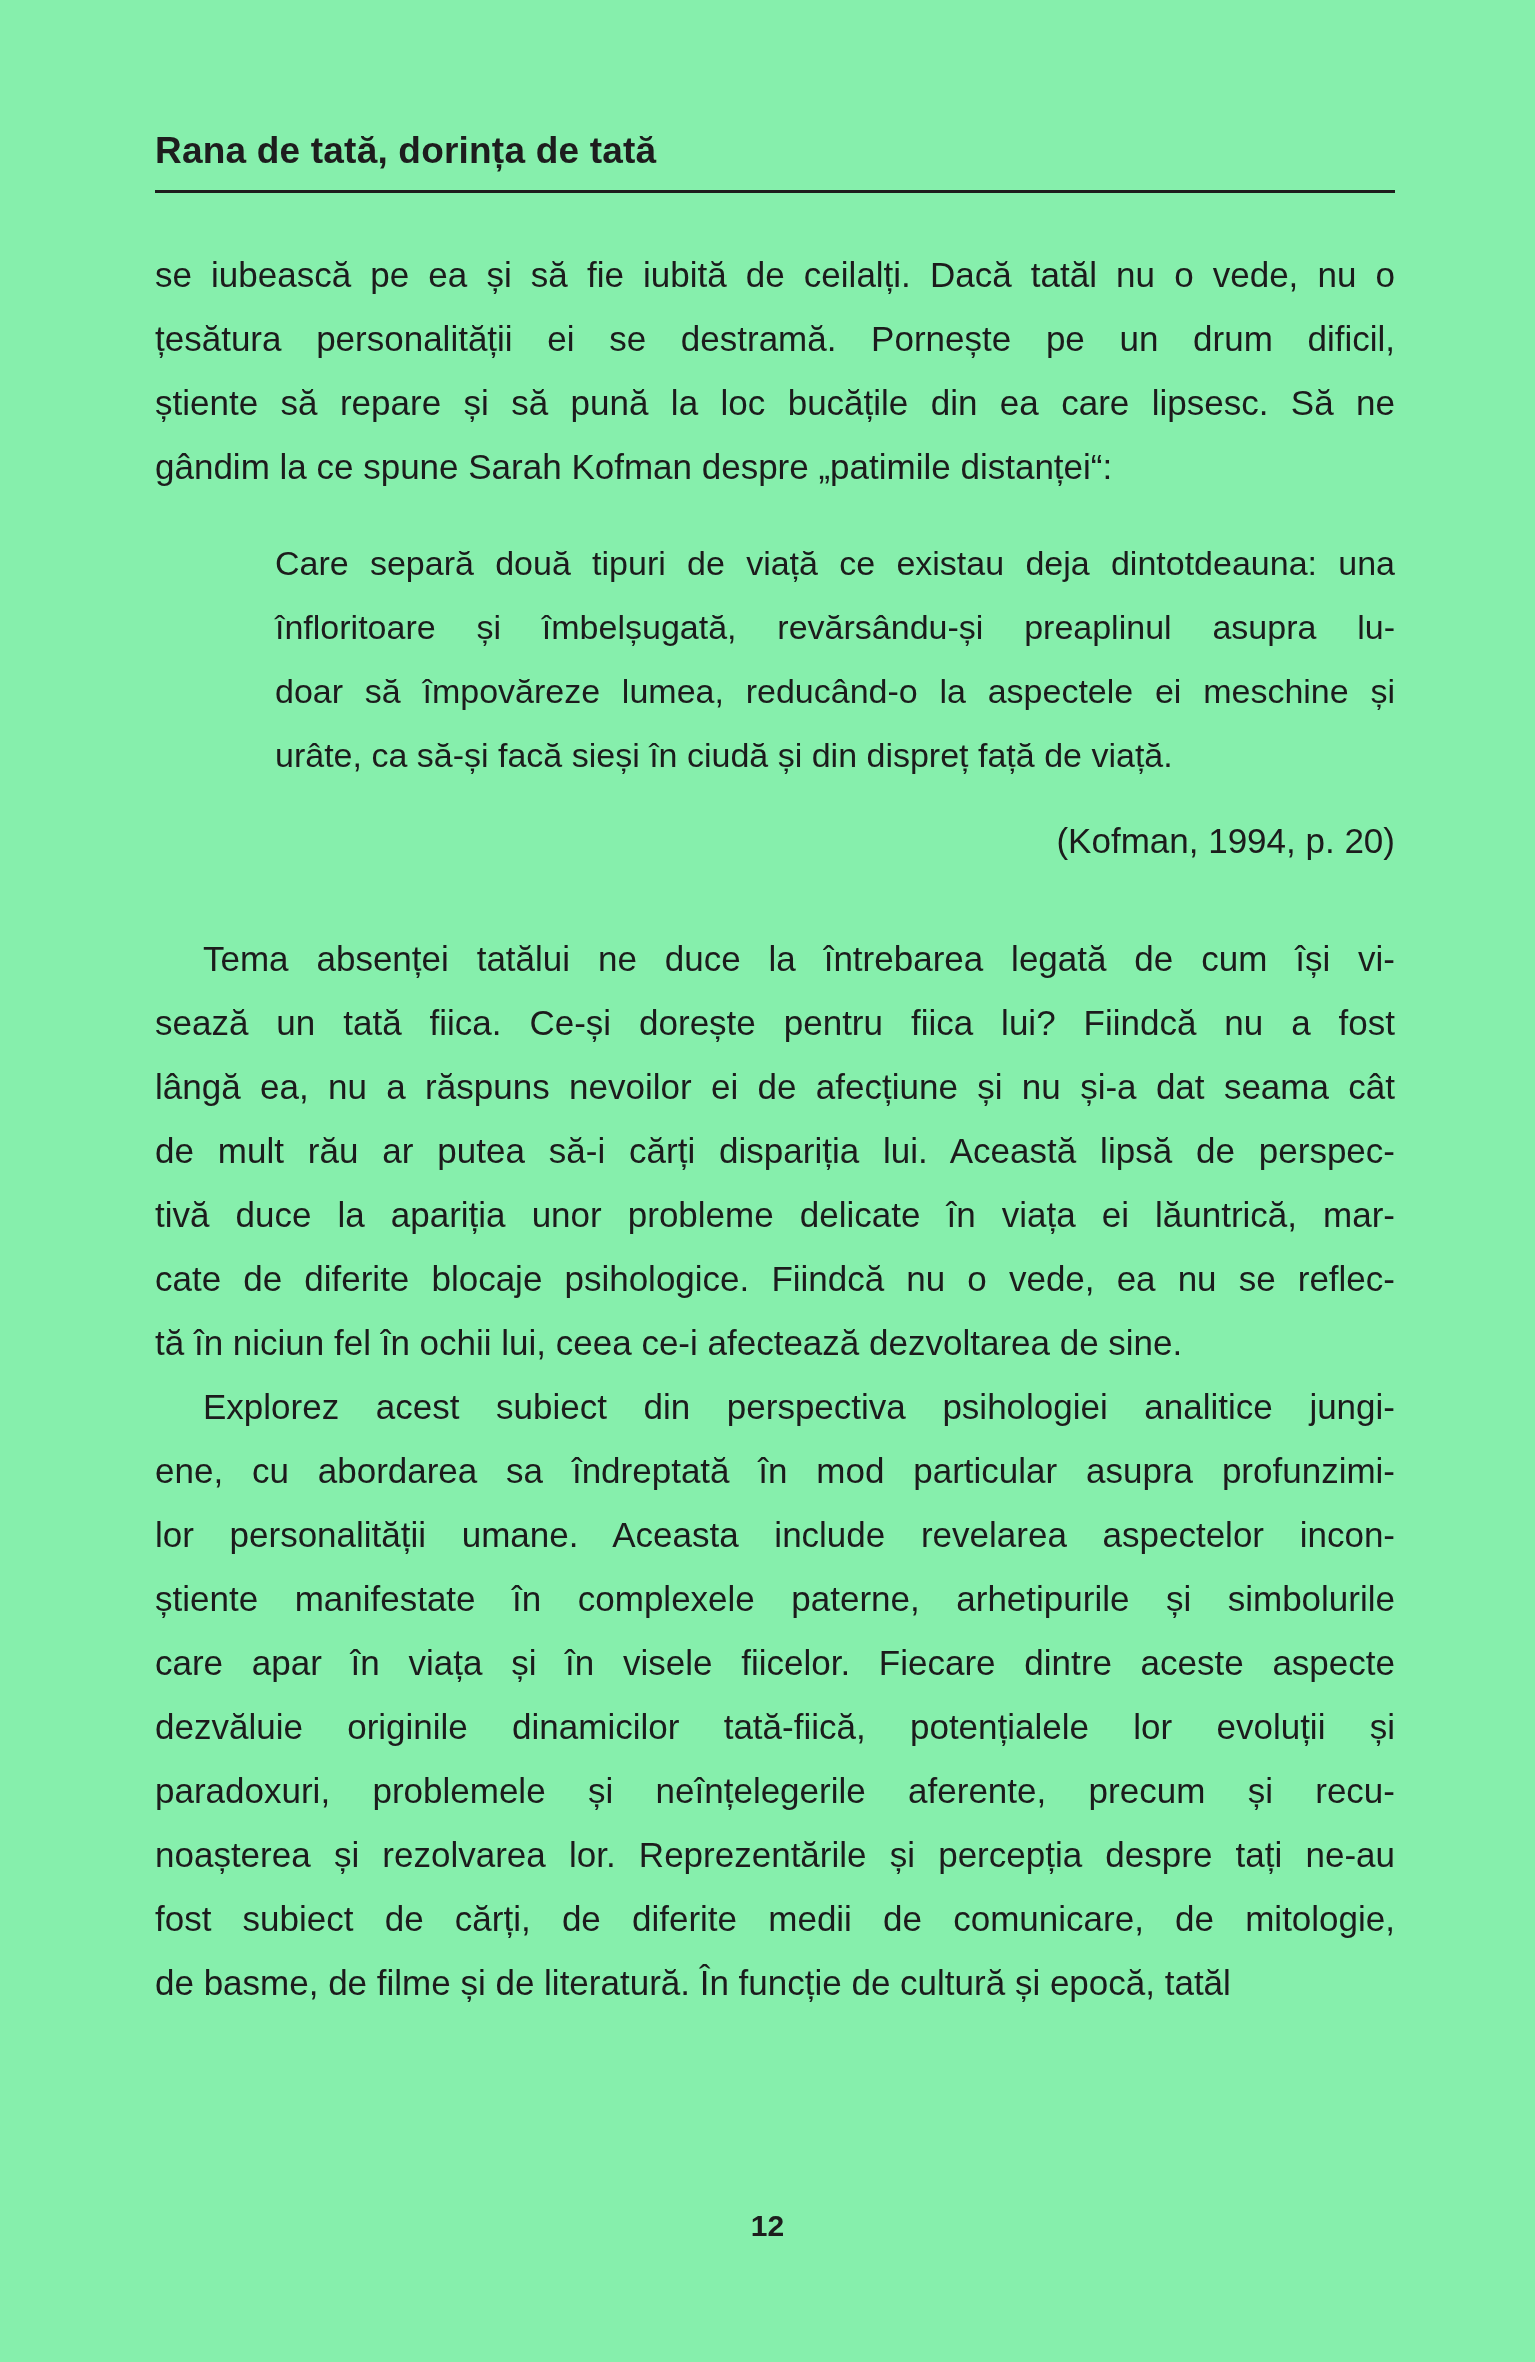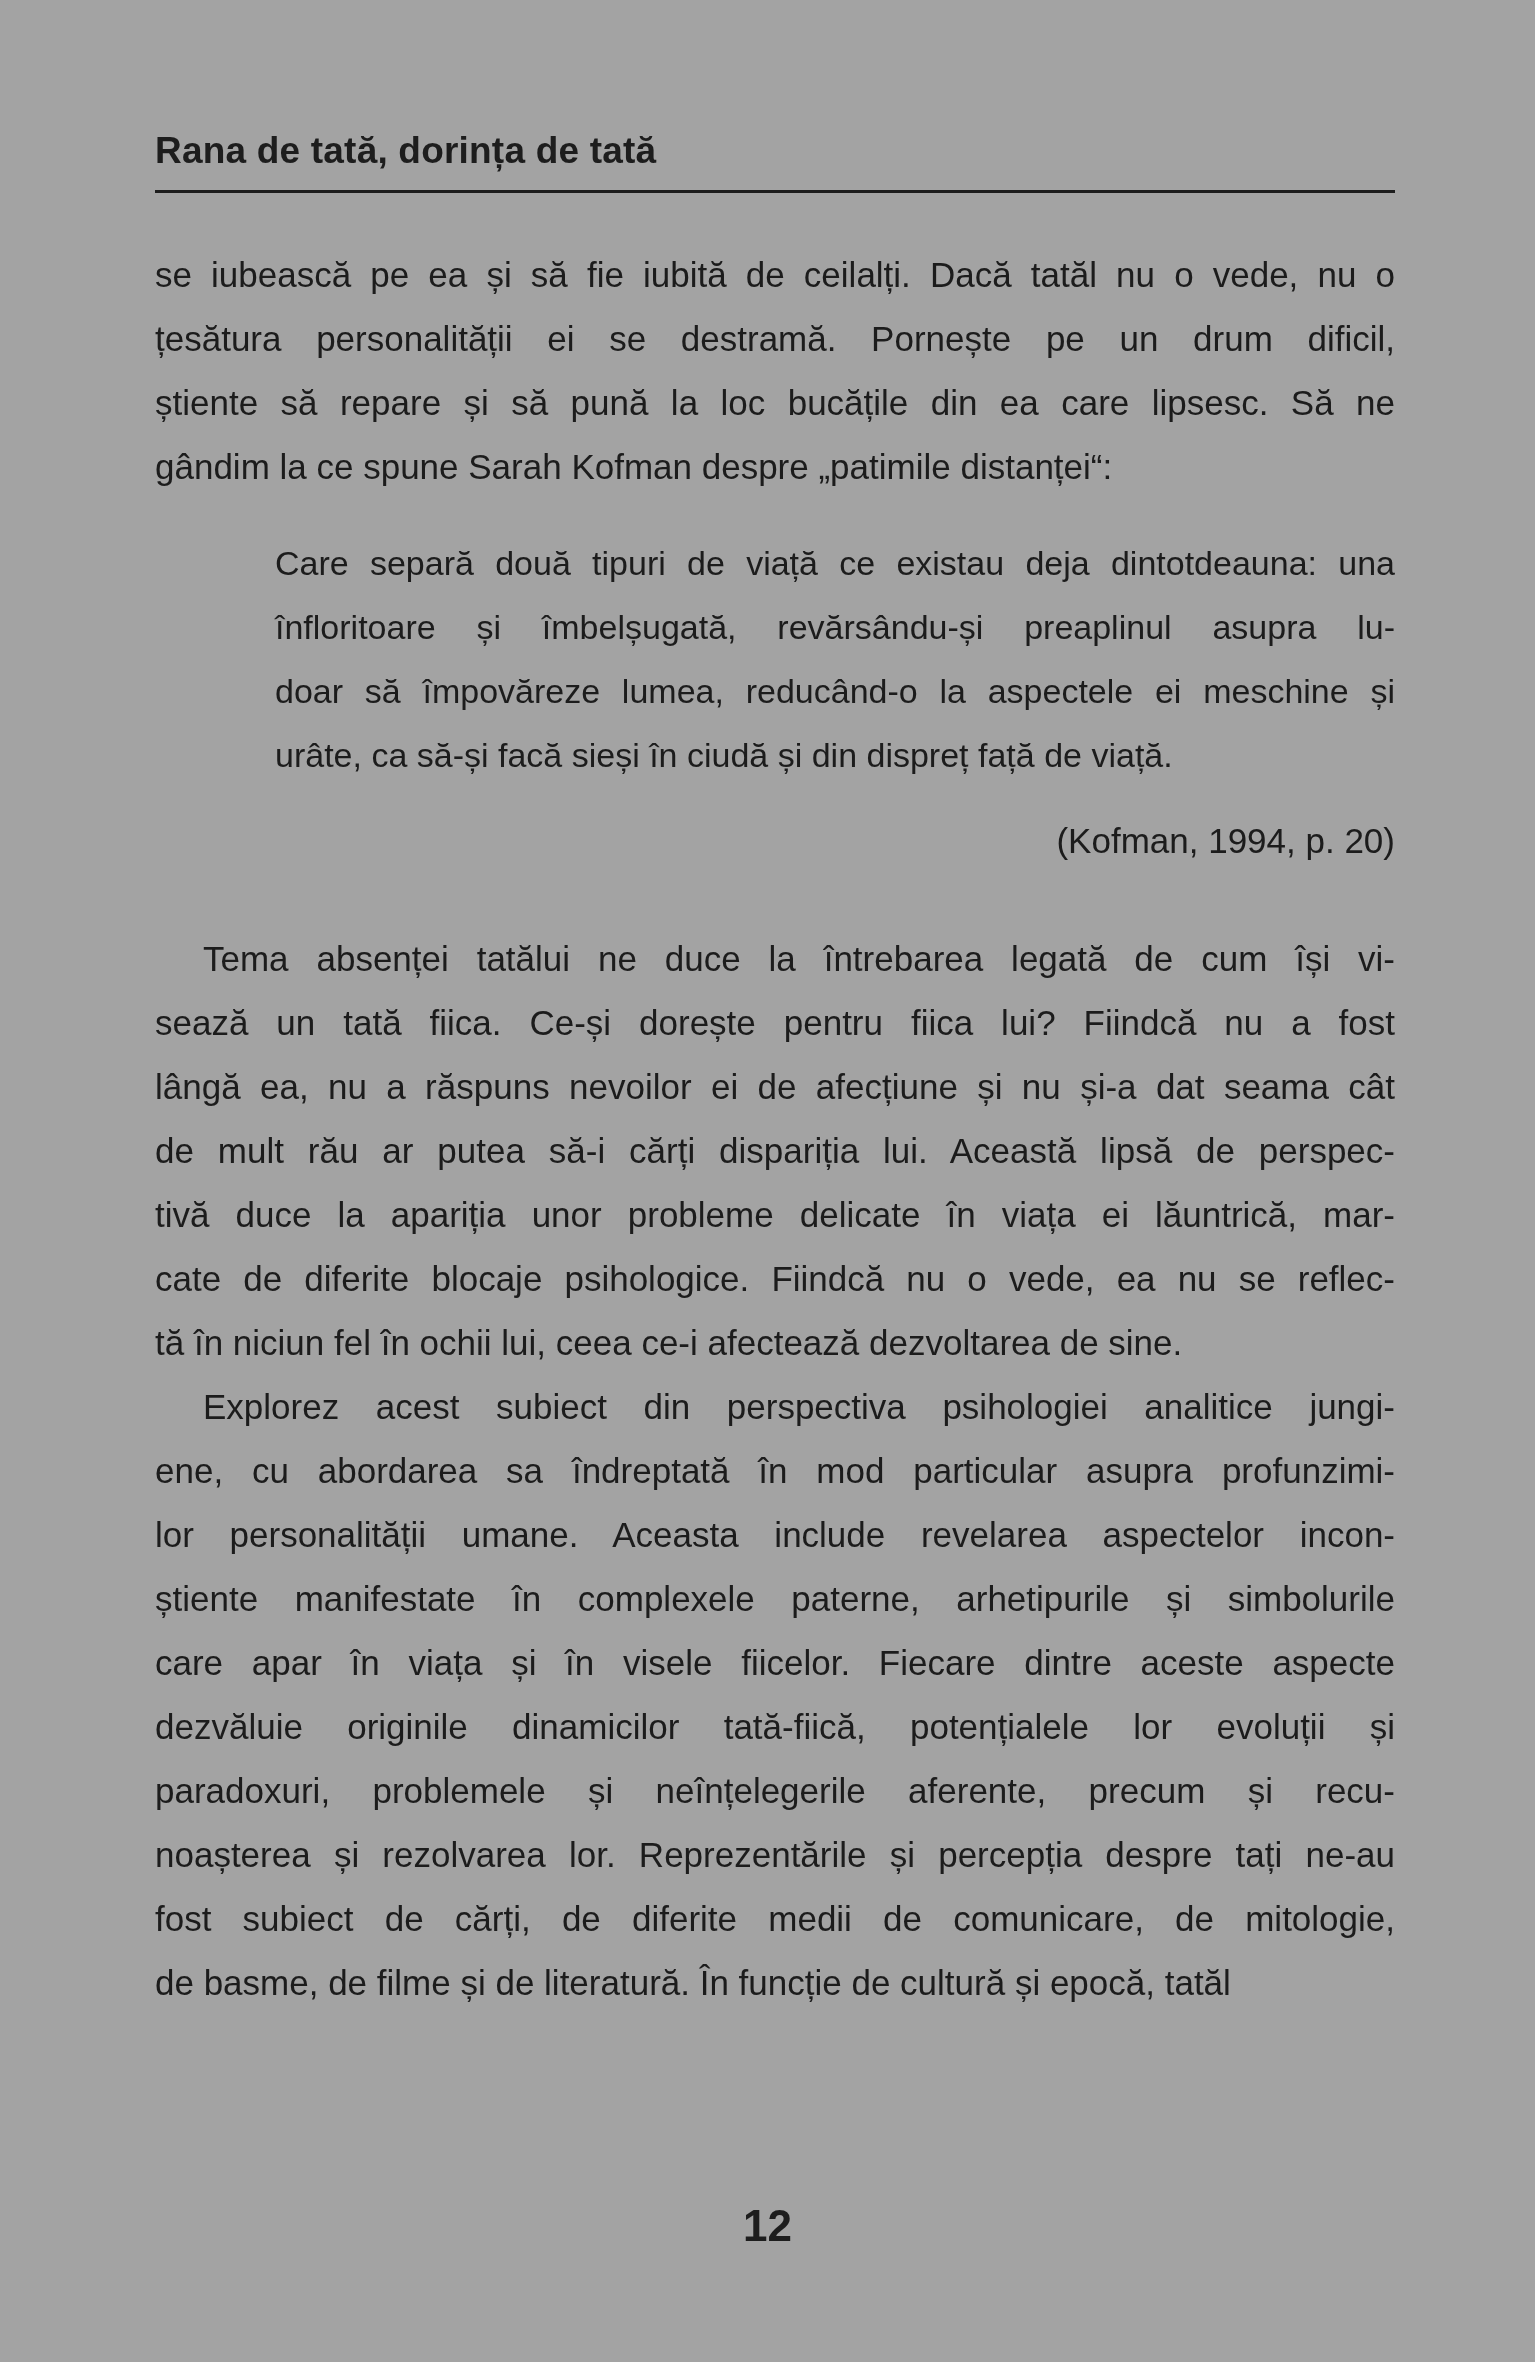--- a/index.html
+++ b/index.html
@@ -5,21 +5,21 @@
   html, body {
     margin: 0;
     padding: 0;
     background: #e8e8e8;
   }
   .page {
     position: relative;
     width: 1535px;
     height: 2362px;
     margin: 0 auto;
-    background: #a3a3a3;
+    background: #86efac;
     color: #1c1c1c;
     overflow: hidden;
   }
   .content-col {
     position: absolute;
     left: 155px;
     top: 128px;
     width: 1240px;
   }
   .running-head {
@@ -73,21 +73,21 @@
     margin-top: 54px;
   }
   .page-number {
     position: absolute;
     top: 2202px;
     left: 0;
     width: 100%;
     text-align: center;
     font-family: "Liberation Sans", sans-serif;
     font-weight: 700;
-    font-size: 44px;
+    font-size: 30px;
     line-height: 48px;
     color: #1d1d1d;
   }
 </style>
 </head>
 <body>
 
 <div class="page">
   <div class="content-col">
     <div class="running-head">Rana de tată, dorința de tată</div>

